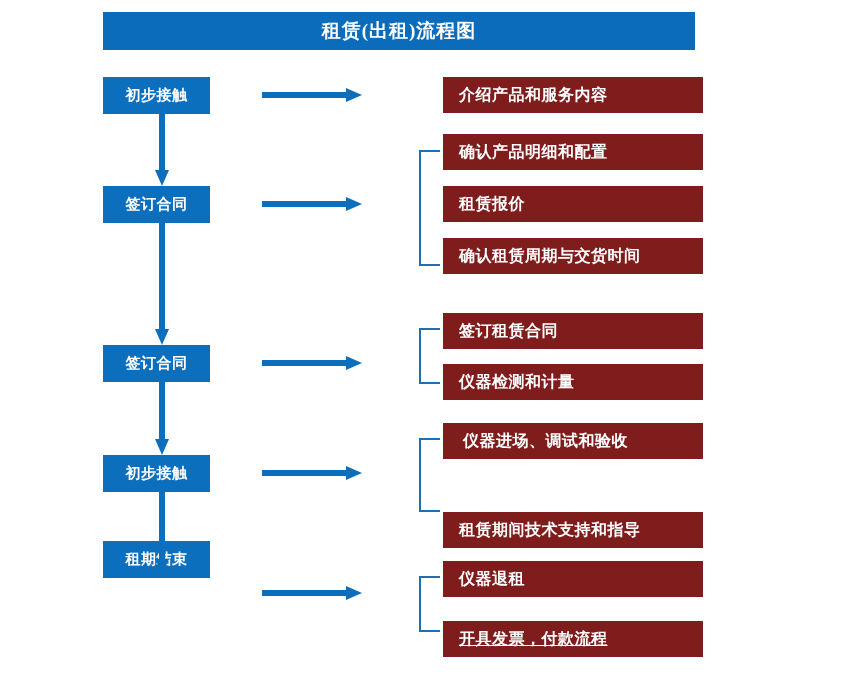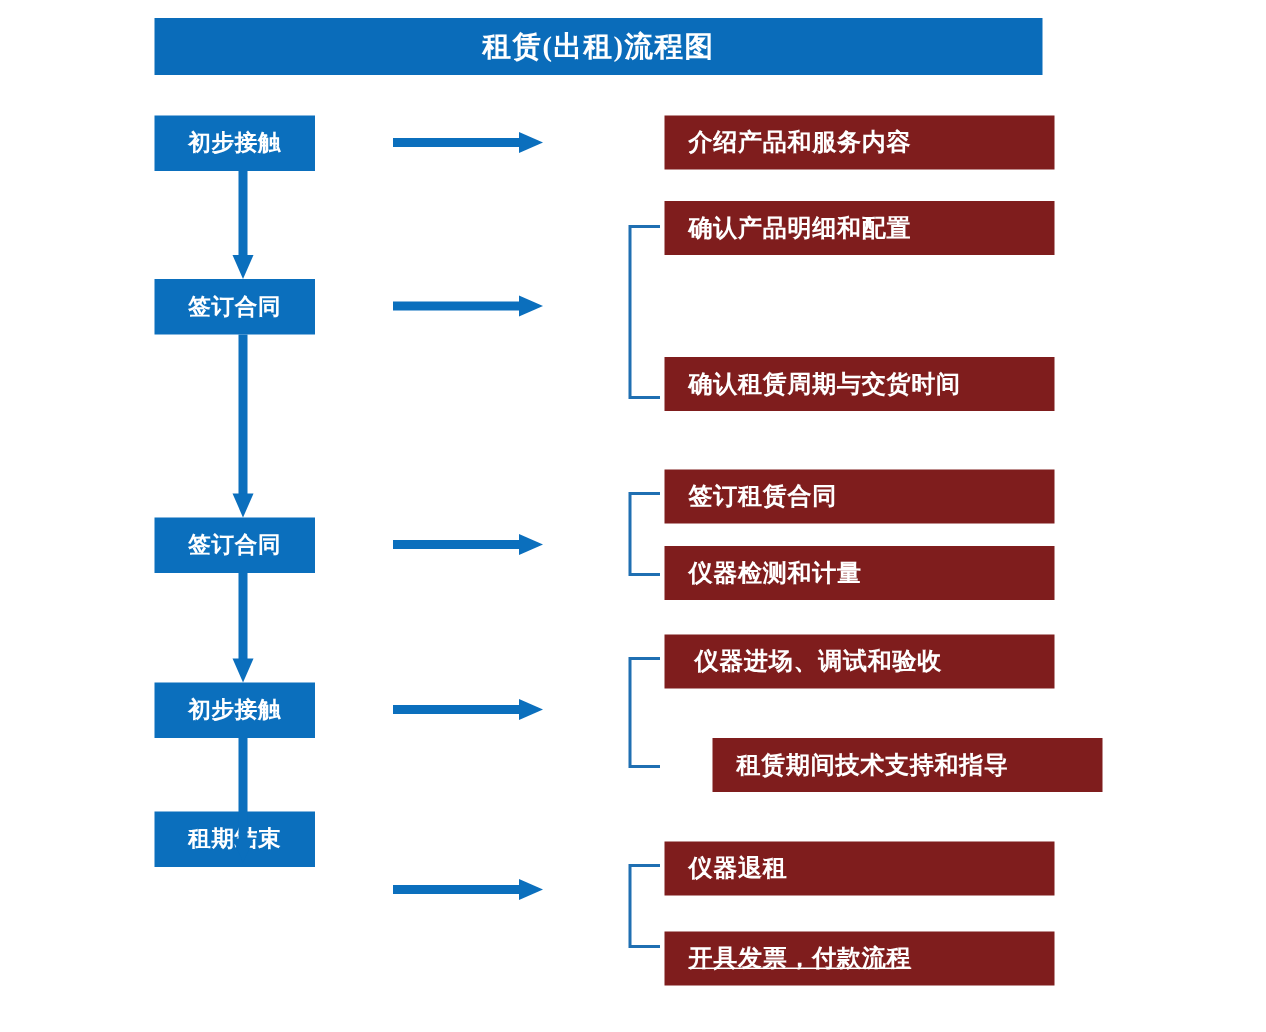--- a/index.html
+++ b/index.html
@@ -188,28 +188,29 @@
   <div class="bracket" style="left:418px; top:576px; height:56px;">
     <svg width="22" height="56" viewBox="0 0 22 56">
       <path d="M22 1 L2 1 L2 55 L22 55" fill="none" stroke="#1f6fb2" stroke-width="2"></path>
     </svg>
   </div>
 
   <div class="detail-box" style="top:77px;">介绍产品和服务内容</div>
 
   <div class="detail-box" style="top:134px;">确认产品明细和配置</div>
 
+  <div class="detail-box" style="top:186px;">租赁报价</div>
 
   <div class="detail-box" style="top:238px;">确认租赁周期与交货时间</div>
 
   <div class="detail-box" style="top:364px;">仪器检测和计量</div>
 
   <div class="detail-box" style="top:313px;">签订租赁合同</div>
 
   <div class="detail-box" style="top:423px;padding-left:20px;">仪器进场、调试和验收</div>
 
-  <div class="detail-box" style="top:492px;margin-left:32px;">租赁期间技术支持和指导</div>
+  <div class="detail-box" style="top:512px;">租赁期间技术支持和指导</div>
 
   <div class="detail-box" style="top:561px;">仪器退租</div>
 
   <div class="detail-box" style="top:621px;text-decoration:underline;">开具发票，付款流程</div>
 
 </div>
 
 </body></html>

